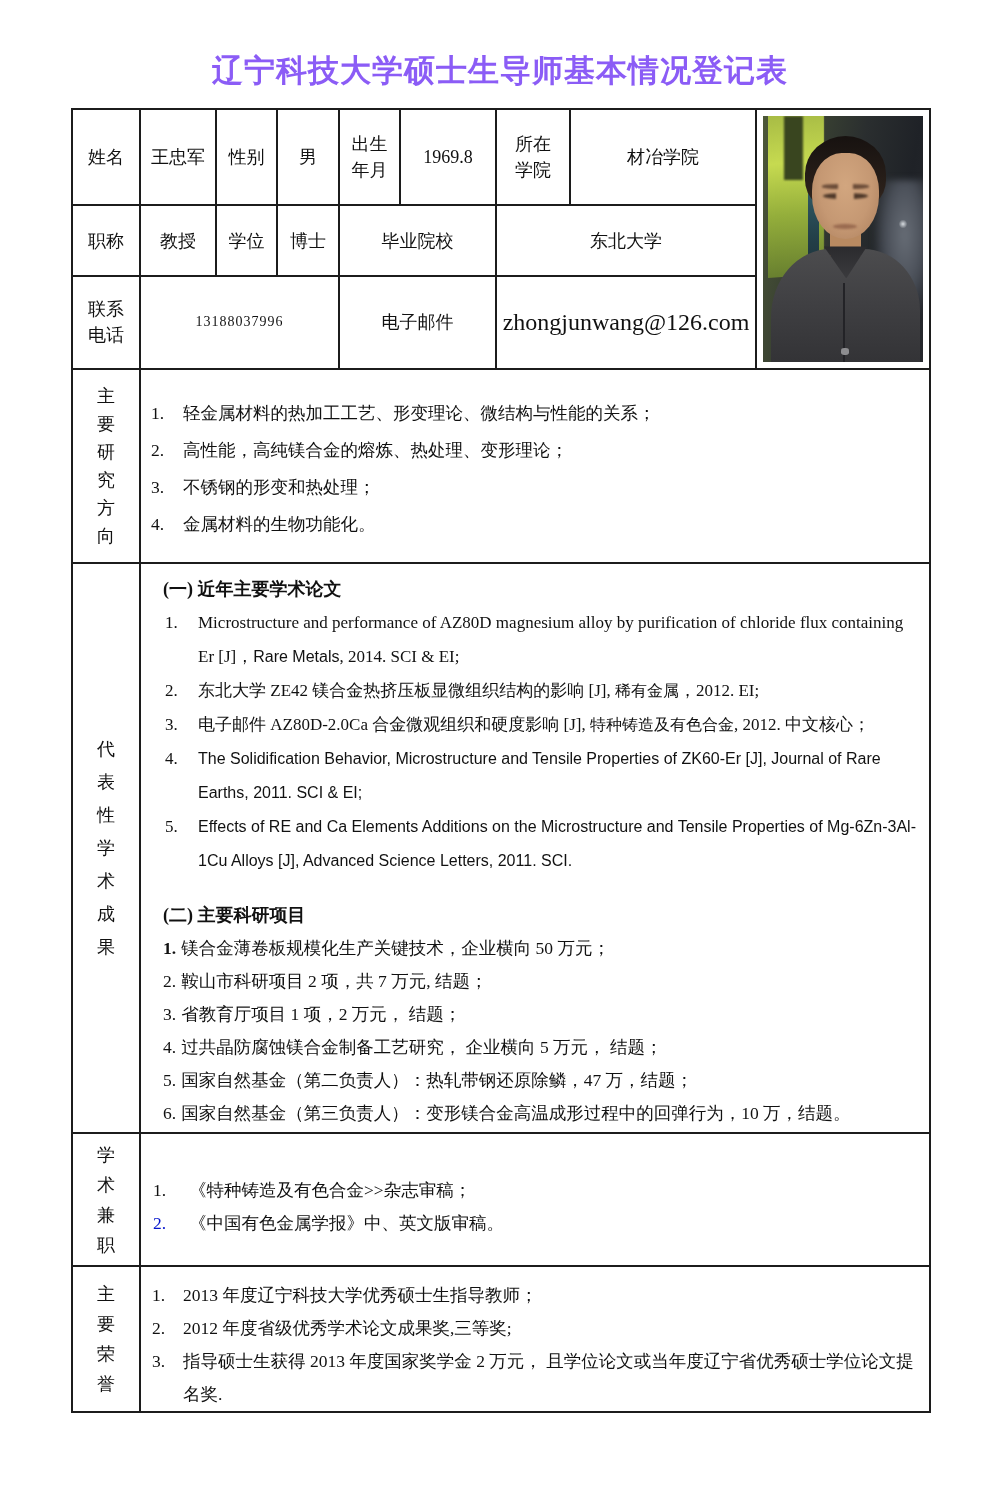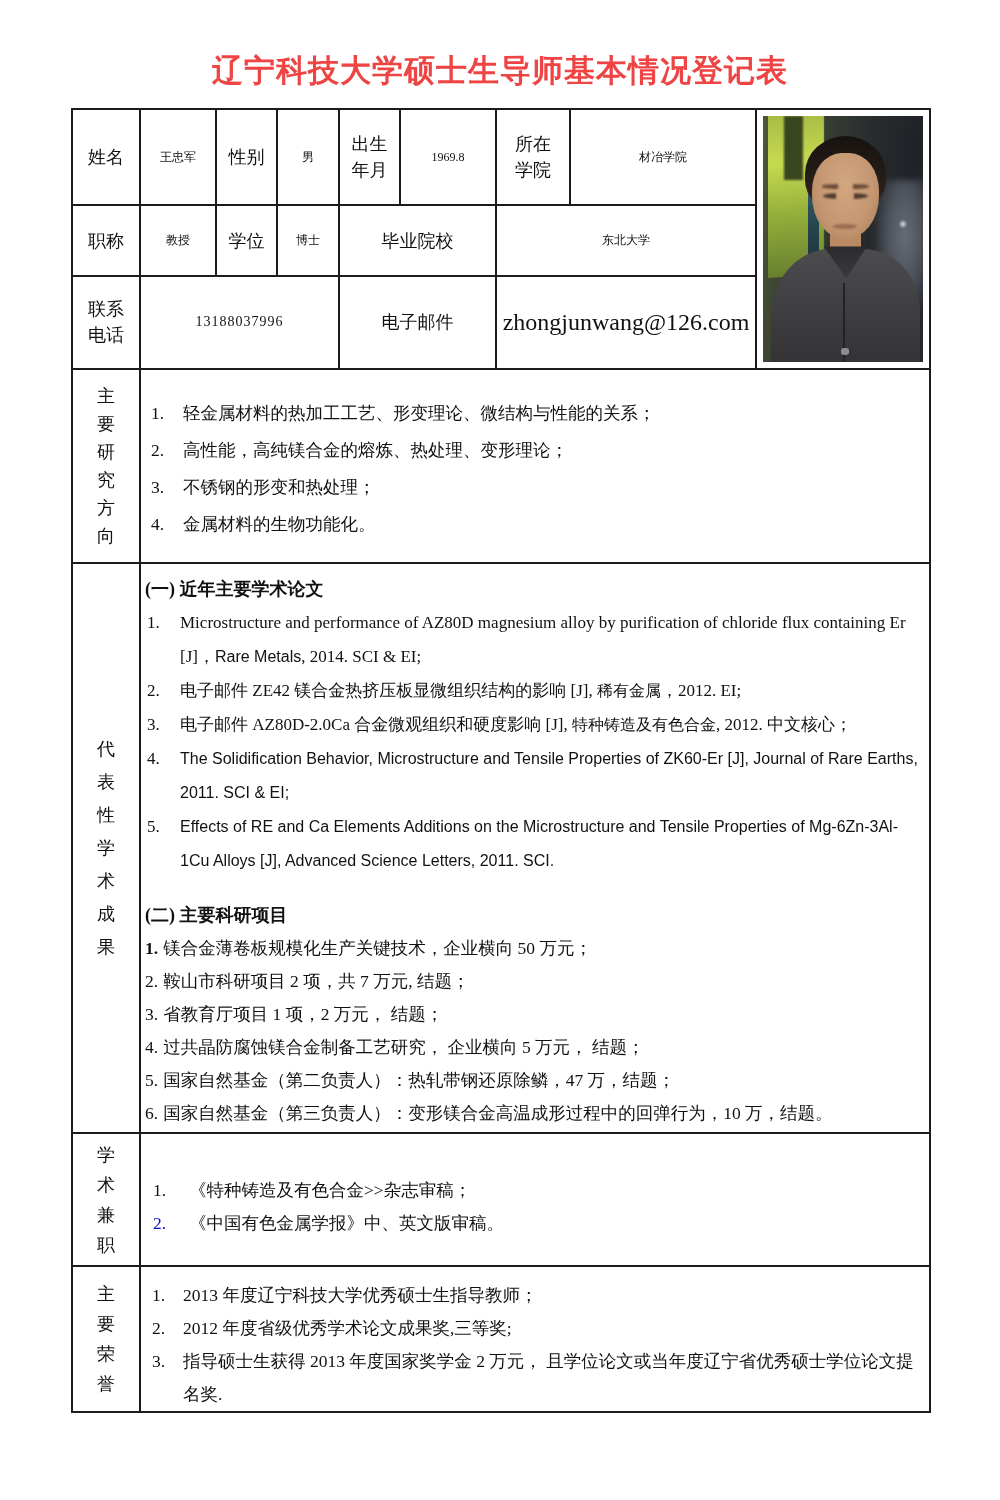--- a/index.html
+++ b/index.html
@@ -5,55 +5,55 @@
   * { margin:0; padding:0; box-sizing:border-box; }
   html,body { width:1000px; background:#ffffff; }
   body {
     position:relative; height:1500px;
     font-family:"Liberation Serif","DejaVu Serif",serif;
     color:#111;
   }
   .page-title{
     position:absolute; top:50px; left:0; width:1000px;
     text-align:center; font-size:31px; font-weight:bold;
-    letter-spacing:1px; color:#ef4444;
+    letter-spacing:1px; color:#8b5cf6;
   }
   .form-table{
     position:absolute; top:108px; left:71px; width:859px;
     border-collapse:collapse; table-layout:fixed;
   }
   .form-table td{
     border:2px solid #1c1c1c; overflow:hidden;
   }
   tr.r1 td{ height:89px; }
   tr.r2 td{ height:65px; }
   tr.r3 td{ height:86px; }
   tr.r4 td{ height:194px; }
   tr.r5 td{ height:570px; }
   tr.r6 td{ height:133px; }
   tr.r7 td{ height:128px; }
   .ctr{ text-align:center; vertical-align:middle; }
   .lbl{ font-size:18px; }
-  .val{ font-size:12px; }
+  .val{ font-size:18px; }
   .wrap2{ display:inline-block; width:40px; line-height:26px; }
   .phone{ font-size:14px; letter-spacing:1px; }
   .email{ font-size:24px; }
   
   .vcell{ text-align:center; vertical-align:middle; }
   .vtext{
     display:inline-block; width:20px; font-size:18px;
     word-break:break-all; text-align:center;
   }
   .vh-a{ line-height:28px; }  
   .vh-b{ line-height:33px; }  
   .vh-c{ line-height:30px; }  
   
   .content{ vertical-align:top; text-align:left; }
   .pad-research{ padding:25px 12px 0 8px; }
-  .pad-achieve{ padding:8px 10px 0 4px;margin-left:36px; }
+  .pad-achieve{ padding:8px 10px 0 22px;margin-left:36px; }
   .pad-positions{ padding:40px 12px 0 8px; }
   .pad-honors{ padding:12px 12px 0 8px; }
   .rli{ position:relative; padding-left:34px; line-height:37px; font-size:17.5px; }
   .rli .num{ position:absolute; left:2px; top:0; }
   .sec-title{ font-weight:bold; font-size:18px; line-height:34px; }
   .pli{ position:relative; padding-left:35px; line-height:34px; font-size:17px; }
   .pli .num{ position:absolute; left:2px; top:0; }
   .jn{ font-family:"Liberation Sans","DejaVu Sans",sans-serif; font-weight:normal; font-size:16px; }
   .sans .pre, .sans .post{ font-family:"Liberation Sans","DejaVu Sans",sans-serif; font-size:16px; }
   .sec-gap{ height:20px; }
@@ -185,21 +185,21 @@
       <div class="rli"><span class="num">4.</span><span>金属材料的生物功能化。</span></div>
     </td>
   </tr>
 
   <tr class="r5">
     <td class="vcell"><span class="vtext vh-b">代表性学术成果</span></td>
     <td class="content pad-achieve" colspan="8">
       <div class="sec-title">(一) 近年主要学术论文</div>
 
       <div class="pli"><span class="num">1.</span><span class="pre">Microstructure and performance of AZ80D magnesium alloy by purification of chloride flux containing Er [J]，</span><span class="jn">Rare Metals</span><span class="post">, 2014. SCI &amp; EI;</span></div>
-      <div class="pli"><span class="num">2.</span><span class="pre">电子邮件 ZE42 镁合金热挤压板显微组织结构的影响 [J], </span><span class="jn">稀有金属</span><span class="post">，2012. EI;</span></div>
+      <div class="pli"><span class="num">2.</span><span class="pre">东北大学 ZE42 镁合金热挤压板显微组织结构的影响 [J], </span><span class="jn">稀有金属</span><span class="post">，2012. EI;</span></div>
       <div class="pli"><span class="num">3.</span><span class="pre">电子邮件 AZ80D-2.0Ca 合金微观组织和硬度影响 [J], </span><span class="jn">特种铸造及有色合金</span><span class="post">, 2012. 中文核心；</span></div>
       <div class="pli sans"><span class="num">4.</span><span class="pre">The Solidification Behavior, Microstructure and Tensile Properties of ZK60-Er [J], </span><span class="jn">Journal of Rare Earths</span><span class="post">, 2011. SCI &amp; EI;</span></div>
       <div class="pli sans"><span class="num">5.</span><span class="pre">Effects of RE and Ca Elements Additions on the Microstructure and Tensile Properties of Mg-6Zn-3Al-1Cu Alloys [J], </span><span class="jn">Advanced Science Letters</span><span class="post">, 2011. SCI.</span></div>
 
       <div class="sec-gap"></div>
       <div class="sec-title">(二) 主要科研项目</div>
 
       <div class="prj first"><span class="num">1.</span><span>镁合金薄卷板规模化生产关键技术，企业横向 50 万元；</span></div>
       <div class="prj"><span class="num">2.</span><span>鞍山市科研项目 2 项，共 7 万元, 结题；</span></div>
       <div class="prj"><span class="num">3.</span><span>省教育厅项目 1 项，2 万元， 结题；</span></div>

